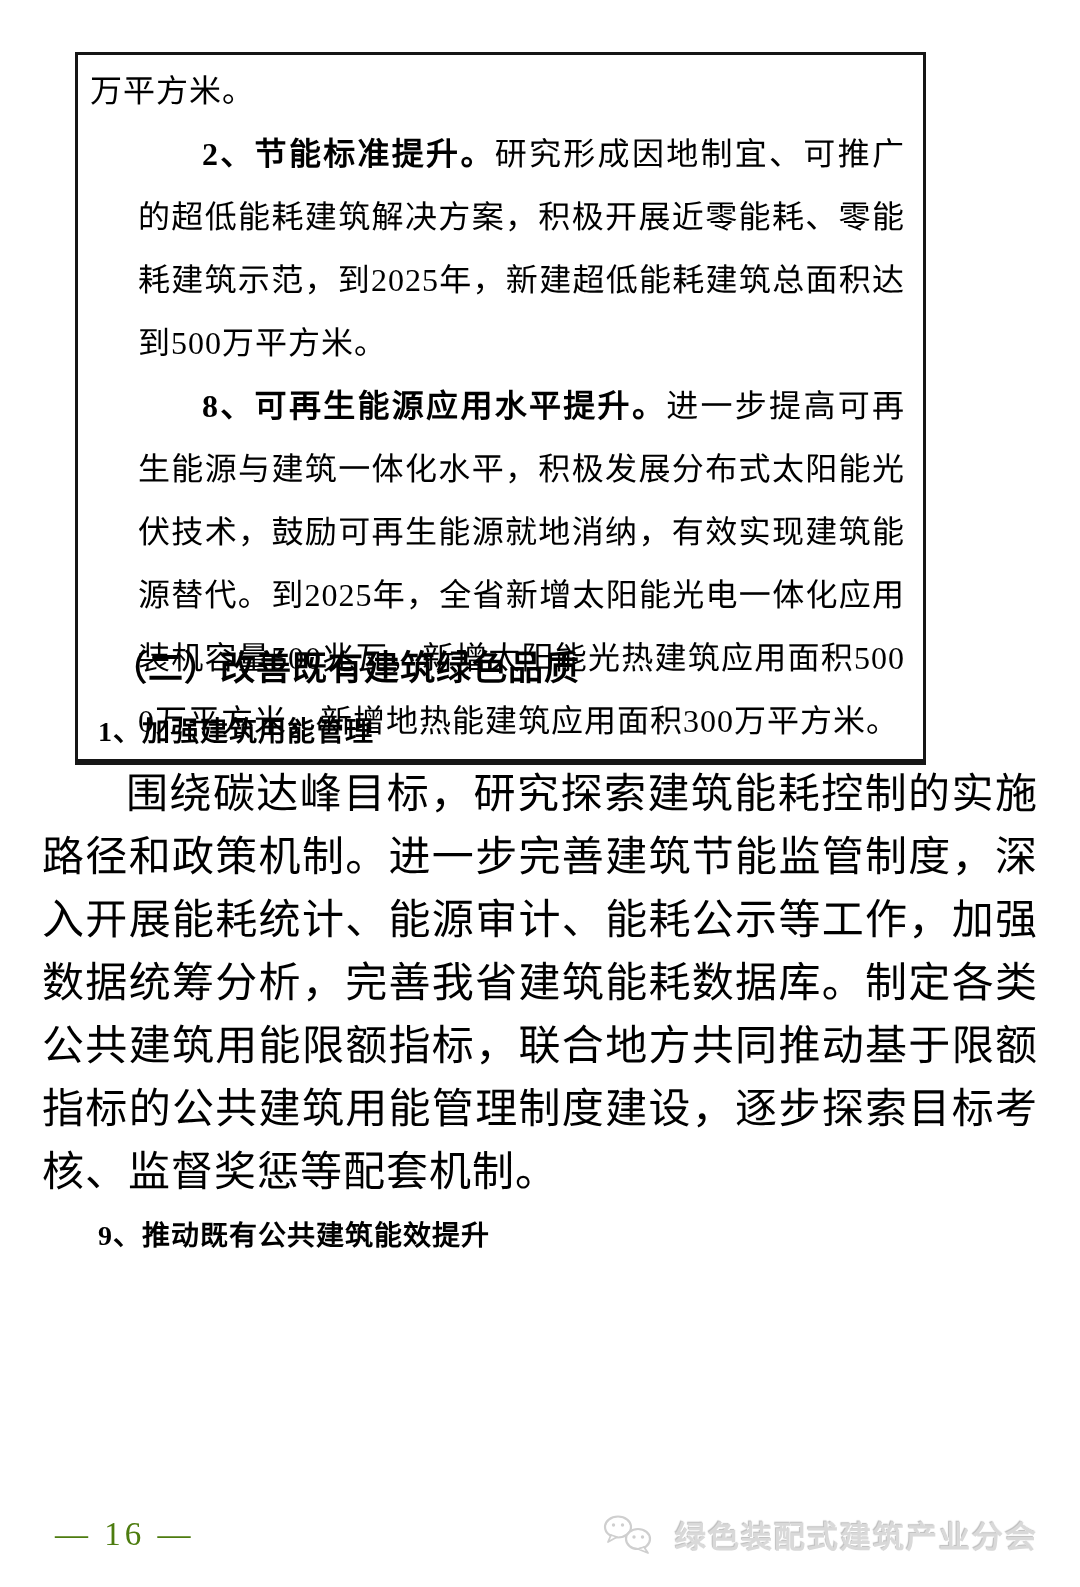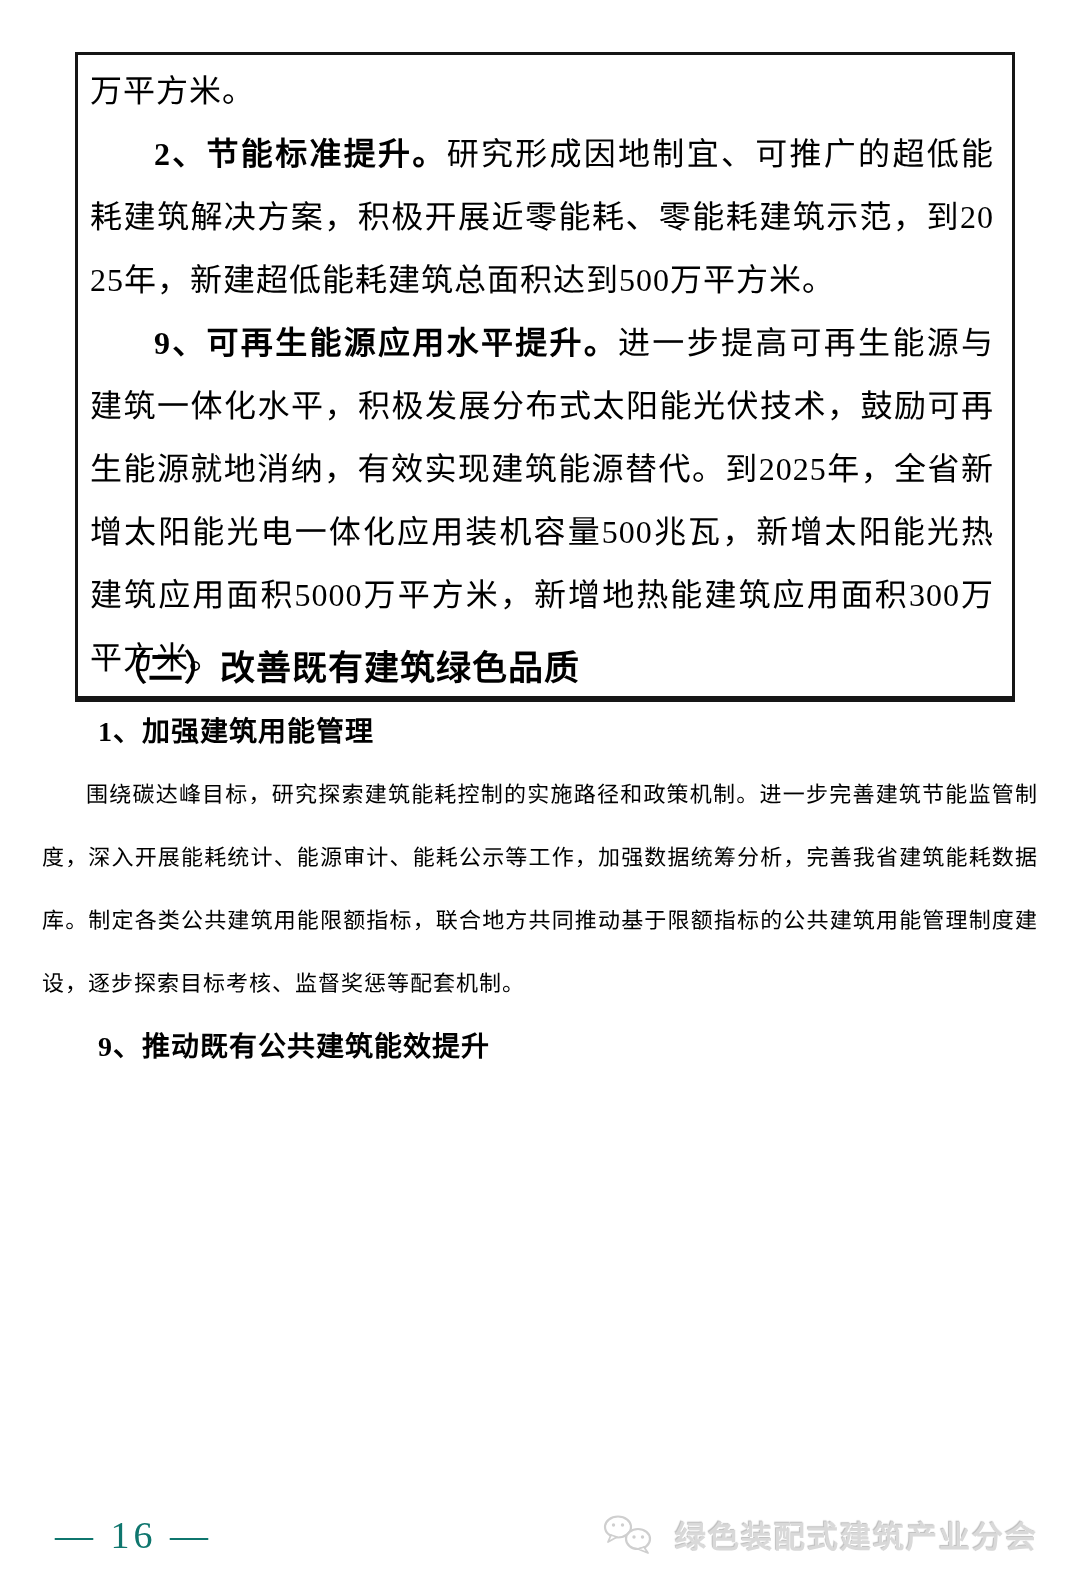--- a/index.html
+++ b/index.html
@@ -8,44 +8,44 @@
     width:1080px;height:1587px;
     margin:0 auto;
     background:#ffffff;
     color:#000000;
     font-family:"Liberation Serif","DejaVu Serif",serif;
     overflow:hidden;
   }
   .boxed{
     position:absolute;
     left:75px;top:52px;
-    width:940px;
+    width:851px;
     border:3px solid #161616;
     border-bottom-width:6px;
     padding:5px 18px 6px 12px;
     box-sizing:border-box;
   }
   .boxed p{
     margin:0;
     font-size:32px;
     line-height:63px;
     letter-spacing:1px;
     text-align:justify;
     word-break:break-all;
   }
-  .boxed p.para{text-indent:2em;}
+  .boxed p.para{text-indent:2em;margin-left:48px;}
   .boxed b{font-weight:bold;}
   .bodytext{
     position:absolute;
     left:42px;top:637px;
     width:996px;
   }
   .bodytext p, .bodytext h3, .bodytext h4{
     margin:0;
-    font-size:22px;
+    font-size:42px;
     line-height:63px;
     letter-spacing:1px;
     text-align:justify;
     word-break:break-all;
     text-indent:2em;
   }
   .bodytext h3{
     font-weight:bold;
     font-size:35px;
   }
@@ -54,23 +54,23 @@
     font-size:28px;
   }
   .footer{
     position:absolute;
     left:55px;right:42px;bottom:30px;
     display:flex;
     justify-content:space-between;
     align-items:center;
   }
   .pagenum{
-    font-size:38px;
+    font-size:33px;
     letter-spacing:4px;
-    color:#0f766e;
+    color:#4d7c0f;
   }
   .watermark{
     display:flex;
     align-items:center;
     gap:20px;
     color:#d9d9d9;
     font-family:Liberation Serif, serif;
     font-weight:bold;
     font-size:31px;
     letter-spacing:2px;
@@ -80,21 +80,21 @@
   .wicon{display:block;}
 </style>
 </head>
 <body>
 
 <div class="page">
 
   <div class="boxed">
     <p class="cont">万平方米。</p>
     <p class="para"><b>2、节能标准提升。</b><span>研究形成因地制宜、可推广的超低能耗建筑解决方案，积极开展近零能耗、零能耗建筑示范，到2025年，新建超低能耗建筑总面积达到500万平方米。</span></p>
-    <p class="para"><b>9、可再生能源应用水平提升。</b><span>进一步提高可再生能源与建筑一体化水平，积极发展分布式太阳能光伏技术，鼓励可再生能源就地消纳，有效实现建筑能源替代。到2025年，全省新增太阳能光电一体化应用装机容量500兆瓦，新增太阳能光热建筑应用面积5000万平方米，新增地热能建筑应用面积300万平方米。</span></p>
+    <p class="para"><b>8、可再生能源应用水平提升。</b><span>进一步提高可再生能源与建筑一体化水平，积极发展分布式太阳能光伏技术，鼓励可再生能源就地消纳，有效实现建筑能源替代。到2025年，全省新增太阳能光电一体化应用装机容量500兆瓦，新增太阳能光热建筑应用面积5000万平方米，新增地热能建筑应用面积300万平方米。</span></p>
   </div>
 
   <div class="bodytext">
     <h3>（二）改善既有建筑绿色品质</h3>
     <h4>1、加强建筑用能管理</h4>
     <p>围绕碳达峰目标，研究探索建筑能耗控制的实施路径和政策机制。进一步完善建筑节能监管制度，深入开展能耗统计、能源审计、能耗公示等工作，加强数据统筹分析，完善我省建筑能耗数据库。制定各类公共建筑用能限额指标，联合地方共同推动基于限额指标的公共建筑用能管理制度建设，逐步探索目标考核、监督奖惩等配套机制。</p>
     <h4>9、推动既有公共建筑能效提升</h4>
   </div>
 
   <div class="footer">

